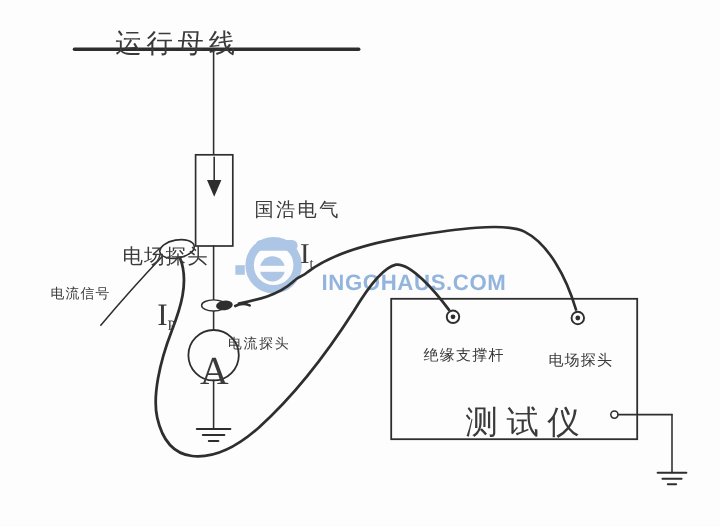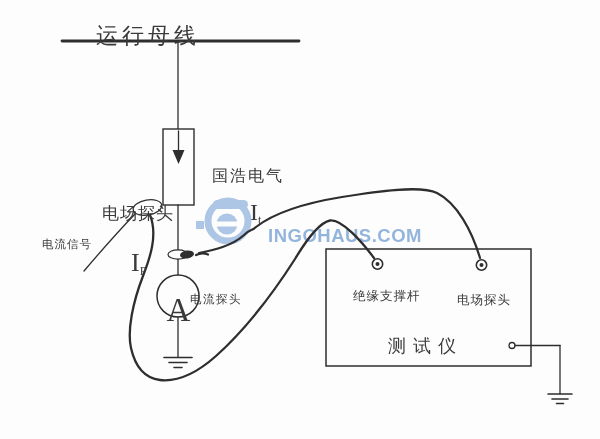--- a/index.html
+++ b/index.html
@@ -12,28 +12,28 @@
   .stage{position:relative;width:600px;height:439px;background:#fdfdfd;}
   .layer{position:absolute;left:0;top:0;width:600px;height:439px;}
   .wm{z-index:1;}
   .diagram{z-index:2;}
   .labels{z-index:3;pointer-events:none;margin-top:16px;}
   .lbl{position:absolute;color:#3a3a3a;white-space:nowrap;}
   .busbar-lbl{left:96px;top:5px;font-size:22px;letter-spacing:4px;}
   .arrester-lbl{left:212px;top:131px;font-size:16px;line-height:19px;letter-spacing:2px;}
   .fieldprobe-lbl{left:102px;top:186px;font-size:17px;letter-spacing:1px;}
   .rod-lbl{left:42px;top:221px;font-size:11.5px;letter-spacing:1px;}
-  .currentprobe-lbl{left:178px;top:276px;font-size:11.5px;letter-spacing:1.5px;padding-left:12px;}
+  .currentprobe-lbl{left:178px;top:263px;font-size:11.5px;letter-spacing:1.5px;padding-left:12px;}
   .ammeter-lbl{left:160px;top:276px;width:37px;text-align:center;font-size:33px;}
   .it-lbl{left:250px;top:183px;font-size:24px;}
   .ip-lbl{left:131px;top:232px;font-size:26px;}
   .sub{font-size:12px;vertical-align:-4px;}
   .fieldsignal-lbl{left:353px;top:272px;font-size:12.5px;letter-spacing:1px;}
   .currentsignal-lbl{left:457px;top:276px;font-size:12.5px;letter-spacing:1px;}
-  .tester-lbl{left:388px;top:318px;font-size:18px;letter-spacing:7px;}
+  .tester-lbl{left:388px;top:318px;font-size:27px;letter-spacing:7px;}
   .wm-brand{position:absolute;left:261px;top:188px;font-size:32px;font-weight:bold;
     letter-spacing:2px;font-family:"Liberation Sans",sans-serif;}
   .wm-domain{position:absolute;left:268px;top:225px;font-size:18.5px;font-weight:bold;
     letter-spacing:0.5px;font-family:"Liberation Sans",sans-serif;}
   .wm-logo{position:absolute;left:196px;top:193px;}
 </style>
 </head>
 <body>
 
 <div class="stage">

